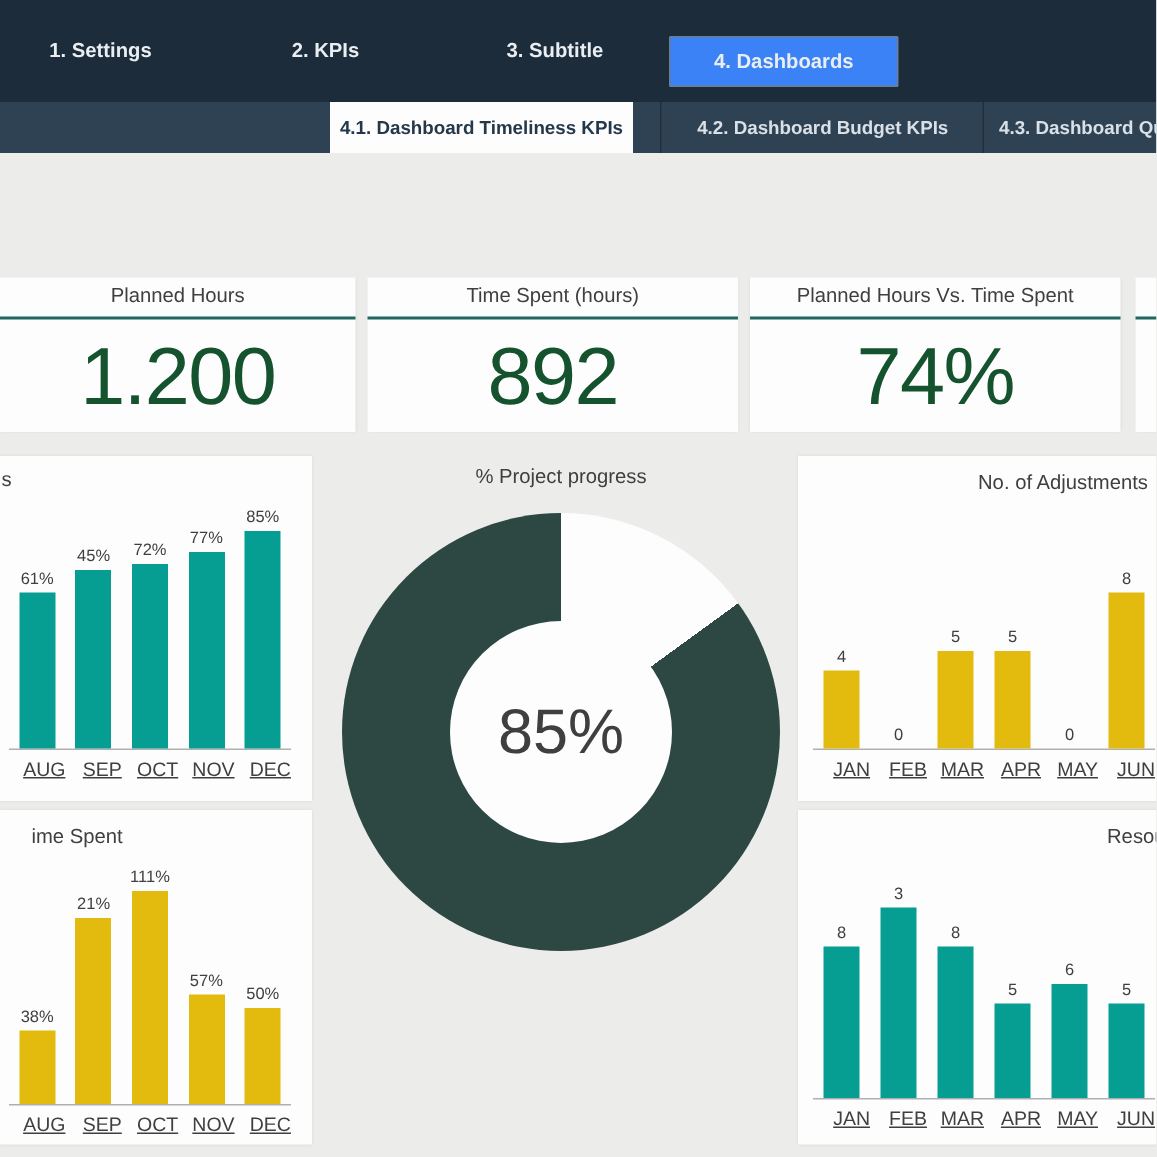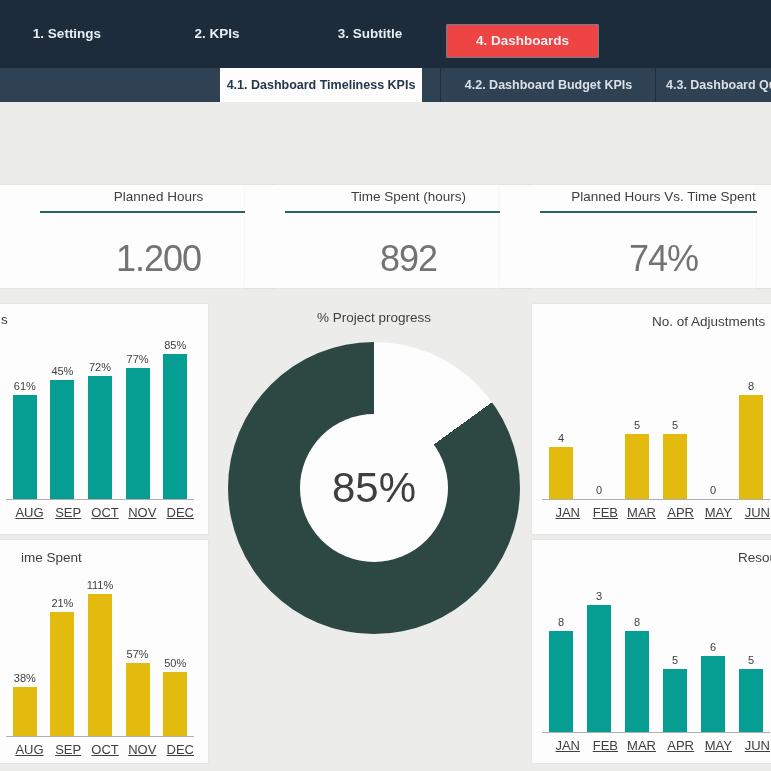--- a/index.html
+++ b/index.html
@@ -2,34 +2,34 @@
 <html><head>
 <meta charset="utf-8">
 <style>
   html,body{margin:0;padding:0;background:#ececeb;font-family:"Liberation Sans",sans-serif;}
   .screen{position:relative;width:771px;height:771px;overflow:hidden;background:#ececeb;}
 
   
   .topbar{position:absolute;left:0;top:0;width:771px;height:68px;background:#1d2c3a;}
   .toptab{position:absolute;top:0;height:68px;line-height:68px;text-align:center;color:#e9eef2;
           font-size:13.5px;font-weight:600;cursor:default;}
-  .toptab.active{top:24px;height:32px;line-height:32px;background:#ef4444;border:1px solid #6b7f90;
+  .toptab.active{top:24px;height:32px;line-height:32px;background:#3b82f6;border:1px solid #6b7f90;
           border-radius:1px;}
   .subbar{position:absolute;left:0;top:68px;width:771px;height:34px;background:#2e4254;}
   .subtab{position:absolute;top:0;height:34px;line-height:34px;text-align:center;color:#d9e0e7;
           font-size:12.5px;font-weight:600;white-space:nowrap;}
   .subtab.active{background:#fdfdfd;color:#24384a;}
   .subtab.sep{border-left:1px solid rgba(0,0,0,.28);}
 
   
-  .kpi{position:absolute;top:185px;height:103px;background:#fdfdfd;box-shadow:0 0 2px rgba(0,0,0,.08);padding-left:40px;}
+  .kpi{position:absolute;top:185px;height:103px;background:#fdfdfd;box-shadow:0 0 2px rgba(0,0,0,.08);}
   .kpi .kpi-title{height:22px;padding-top:4px;text-align:center;font-size:13.5px;color:#3f3f3f;
           border-bottom:2px solid #21695f;}
-  .kpi .kpi-value{height:91px;display:flex;align-items:center;justify-content:center;
-          font-size:36px;color:#737373;letter-spacing:-1px;}
+  .kpi .kpi-value{height:75px;display:flex;align-items:center;justify-content:center;
+          font-size:54px;color:#14532d;letter-spacing:-1px;}
 
   
   .card{position:absolute;background:#fdfdfd;box-shadow:0 0 2px rgba(0,0,0,.08);}
   .chart-title{position:absolute;font-size:13.5px;color:#3f3f3f;white-space:nowrap;}
   .chart-body{position:absolute;}
   .bars-row{display:flex;align-items:flex-end;}
   .bar-group{flex:1;display:flex;flex-direction:column;justify-content:flex-end;align-items:center;}
   .bar-value{font-size:11px;color:#3f3f3f;margin-bottom:3px;}
   .bar{width:24px;}
   .months-row{display:flex;border-top:1px solid #b0b0b0;padding-top:5px;}

